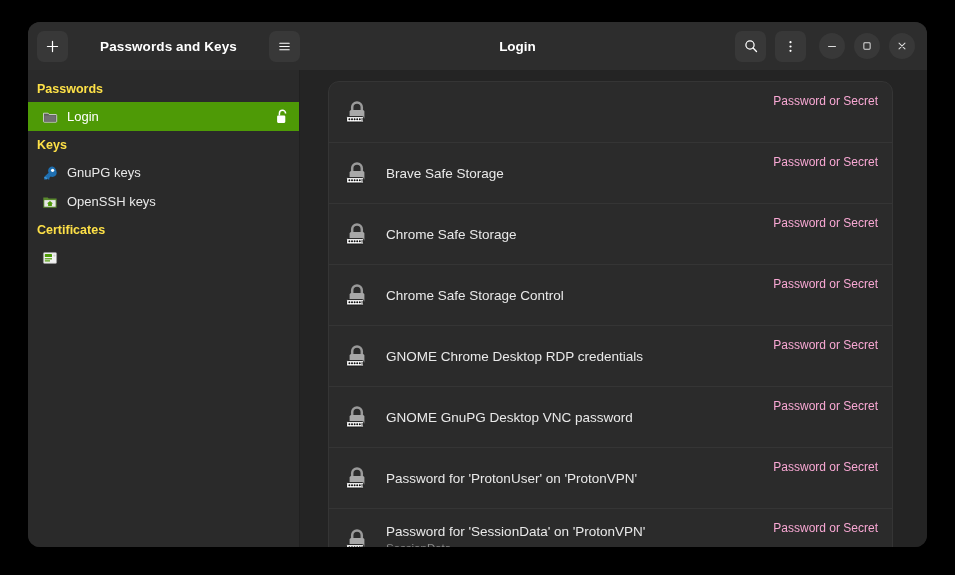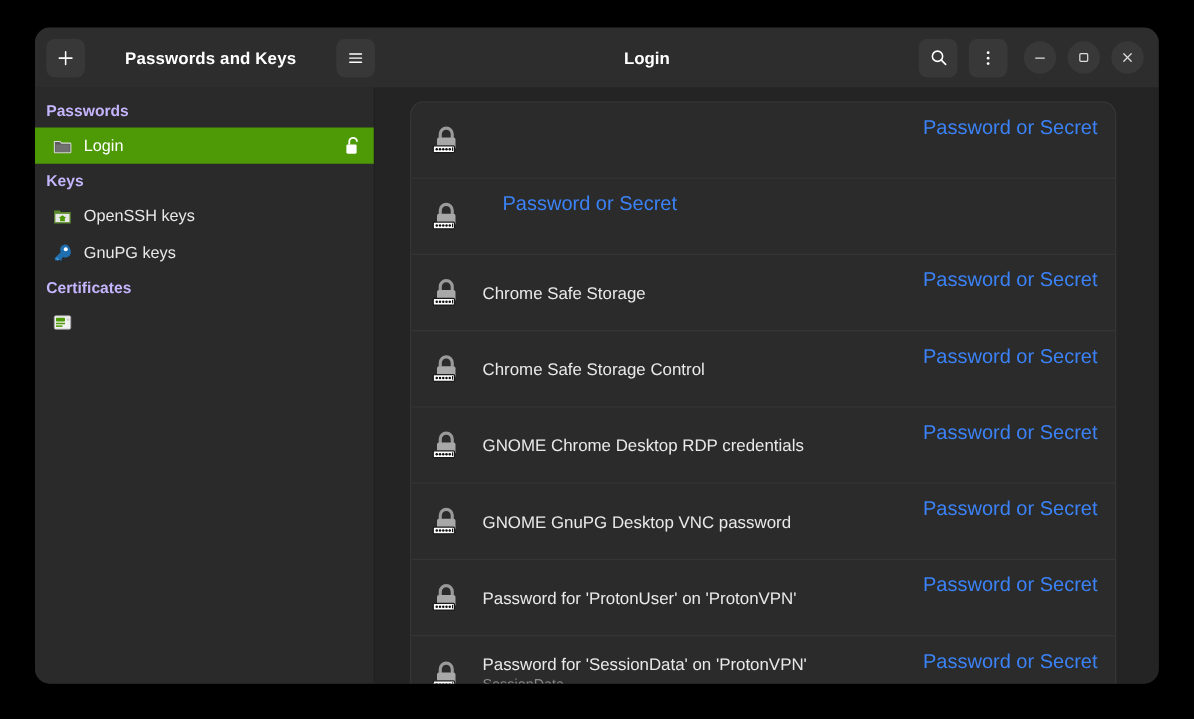--- a/index.html
+++ b/index.html
@@ -108,21 +108,21 @@
   #sidebar {
     width: 272px;
     background: #2a2a2a;
     flex: 0 0 auto;
     padding-top: 5px;
     border-right: 1px solid #202020;
   }
   .sb-section {
     font-size: 12.5px;
     font-weight: bold;
-    color: #c4b5fd;
+    color: #fde047;
     padding: 7px 0 6px 9px;
   }
   .sb-item {
     height: 29px;
     display: flex;
     align-items: center;
     padding: 0 10px 0 14px;
     cursor: pointer;
     font-size: 13px;
     color: #e8e8e8;
@@ -192,22 +192,22 @@
   .row-sub {
     font-size: 11.5px;
     color: #8a8a8a;
     white-space: nowrap;
     overflow: hidden;
     text-overflow: ellipsis;
     line-height: 15px;
     margin-top: 1px;
   }
   .row-type {
-    font-size: 16px;
-    color: #3b82f6;
+    font-size: 12px;
+    color: #f9a8d4;
     flex: 0 0 auto;
     white-space: nowrap;
     align-self: flex-start;
     margin-top: 12px;
     padding-left: 16px;
   }
 </style>
 </head>
 <body>
 
@@ -288,36 +288,36 @@
             <path d="M3.4 6.6V4.4a3.1 3.1 0 0 1 6.2 0" stroke="#ffffff" stroke-width="1.5" fill="none"></path>
             <rect x="1.1" y="6.6" width="8.2" height="7.3" rx="1.1" fill="#ffffff"></rect>
           </svg>
         </span>
       </div>
 
       <div class="sb-section">Keys</div>
       <div class="sb-item">
         <span class="sb-icon">
           <svg width="16" height="16" viewBox="0 0 16 16">
+            <path d="M10.4 1.6c-2.4 0-4.3 1.9-4.3 4.2 0 .7.2 1.4.5 2L2.1 12.1v2.3h2.5l1-1.1.3 1.1h1.6l-.2-1.5 1.3-1.3c.6.3 1.2.4 1.8.4 2.4 0 4.3-1.9 4.3-4.2S12.8 1.6 10.4 1.6z" fill="#1f6fb0"></path>
+            <circle cx="10.6" cy="5.3" r="1.6" fill="#ffffff"></circle>
+            <path d="M2.4 12.6h2.1M3.4 13.6h2" stroke="#4aa3e0" stroke-width="0.8" fill="none"></path>
+          </svg>
+        </span>
+        <span class="sb-label">GnuPG keys</span>
+      </div>
+      <div class="sb-item">
+        <span class="sb-icon">
+          <svg width="16" height="16" viewBox="0 0 16 16">
             <path d="M1.3 3.4h4.4l1 1.2h7.9v9.1H1.3z" fill="#5b8a2e"></path>
             <rect x="2.3" y="6.1" width="11.3" height="6.6" fill="#e8e8e8"></rect>
             <path d="M8 7.1l3.1 2.3H9.9v2.5H6.1V9.4H4.9z" fill="#4e9a06"></path>
           </svg>
         </span>
         <span class="sb-label">OpenSSH keys</span>
-      </div>
-      <div class="sb-item">
-        <span class="sb-icon">
-          <svg width="16" height="16" viewBox="0 0 16 16">
-            <path d="M10.4 1.6c-2.4 0-4.3 1.9-4.3 4.2 0 .7.2 1.4.5 2L2.1 12.1v2.3h2.5l1-1.1.3 1.1h1.6l-.2-1.5 1.3-1.3c.6.3 1.2.4 1.8.4 2.4 0 4.3-1.9 4.3-4.2S12.8 1.6 10.4 1.6z" fill="#1f6fb0"></path>
-            <circle cx="10.6" cy="5.3" r="1.6" fill="#ffffff"></circle>
-            <path d="M2.4 12.6h2.1M3.4 13.6h2" stroke="#4aa3e0" stroke-width="0.8" fill="none"></path>
-          </svg>
-        </span>
-        <span class="sb-label">GnuPG keys</span>
       </div>
 
       <div class="sb-section">Certificates</div>
       <div class="sb-item">
         <span class="sb-icon">
           <svg width="16" height="16" viewBox="0 0 16 16">
             <rect x="1.4" y="2.6" width="13.2" height="10.8" rx="1.2" fill="#f2f2f2" stroke="#9a9a9a" stroke-width="0.7"></rect>
             <rect x="2.8" y="4.1" width="7.2" height="3" rx="0.6" fill="#4e9a06"></rect>
             <rect x="2.8" y="8.2" width="7.2" height="1.2" fill="#4e9a06"></rect>
             <rect x="2.8" y="10.3" width="5.2" height="1.2" fill="#4e9a06"></rect>
@@ -357,20 +357,23 @@
               <rect x="7.6" y="12.9" width="14.8" height="9.4" rx="1.6" fill="#a8a8a8"></rect>
               <rect x="4.6" y="19.6" width="17" height="5.4" rx="0.9" fill="#ffffff" stroke="#1a1a1a" stroke-width="1"></rect>
               <circle cx="7.4" cy="22.3" r="1" fill="#111"></circle>
               <circle cx="10" cy="22.3" r="1" fill="#111"></circle>
               <circle cx="12.6" cy="22.3" r="1" fill="#111"></circle>
               <circle cx="15.2" cy="22.3" r="1" fill="#111"></circle>
               <circle cx="17.8" cy="22.3" r="1" fill="#111"></circle>
               <rect x="19.6" y="20.9" width="0.9" height="2.8" fill="#111"></rect>
             </svg>
           </span>
+          <span class="row-text">
+            <span class="row-title">Brave Safe Storage</span>
+          </span>
           <span class="row-type">Password or Secret</span>
         </div>
 
         <div class="row">
           <span class="row-icon">
             <svg width="30" height="30" viewBox="0 0 30 30">
               <path d="M10.2 13.4V10.3a4.8 4.8 0 0 1 9.6 0v3.1" stroke="#9a9a9a" stroke-width="2.5" fill="none"></path>
               <rect x="7.6" y="12.9" width="14.8" height="9.4" rx="1.6" fill="#a8a8a8"></rect>
               <rect x="4.6" y="19.6" width="17" height="5.4" rx="0.9" fill="#ffffff" stroke="#1a1a1a" stroke-width="1"></rect>
               <circle cx="7.4" cy="22.3" r="1" fill="#111"></circle>

